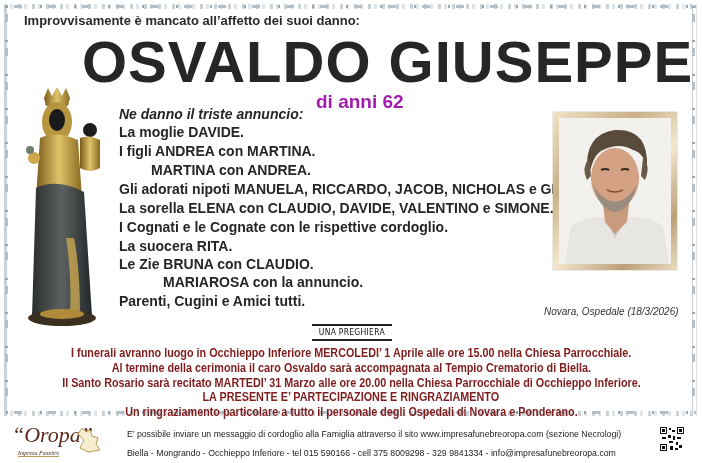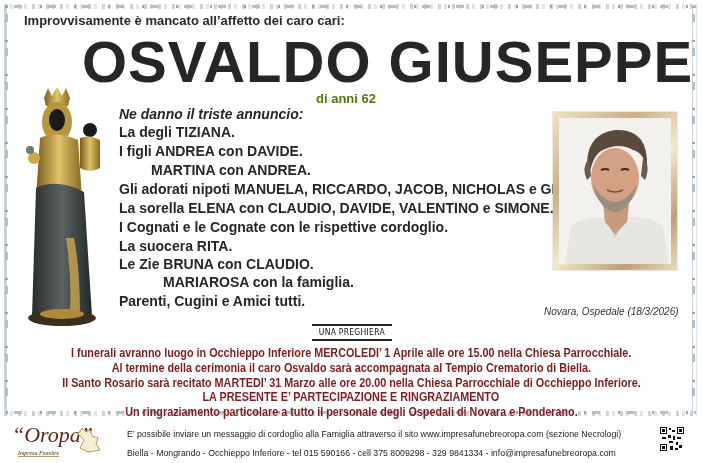--- a/index.html
+++ b/index.html
@@ -31,21 +31,21 @@
       font-size: 13px; font-weight: bold; color: #2a2a2a;
       letter-spacing: 0;
     }
     .name {
       position: absolute; left: 82px; top: 30px; width: 540px;
       font-size: 58px; font-weight: bold; color: #262626;
       letter-spacing: 1px; line-height: 64px; white-space: nowrap;
     }
     .age {
       position: absolute; left: 316px; top: 91px;
-      font-size: 13px; font-weight: bold; color: #4d7c0f;
+      font-size: 19px; font-weight: bold; color: #a21caf;
     }
 
     
     .statue {
       position: absolute; left: 22px; top: 88px; width: 86px; height: 240px;
     }
 
     .announce {
       position: absolute; left: 119px; top: 106px;
       font-size: 14px; font-weight: bold; color: #262626;
@@ -114,21 +114,21 @@
   </style>
 </head>
 <body>
 
 <div class="frame"></div>
 <div class="edge-dots-top"></div>
 <div class="edge-dots-bottom"></div>
 <div class="edge-dots-left"></div>
 <div class="edge-dots-right"></div>
 
-<div class="intro">Improvvisamente è mancato all’affetto dei caro cari:</div>
+<div class="intro">Improvvisamente è mancato all’affetto dei suoi danno:</div>
 <div class="name">OSVALDO GIUSEPPE</div>
 <div class="age">di anni 62</div>
 
 <div class="statue">
   <svg width="86" height="240" viewBox="0 0 86 240">
     <defs>
       <linearGradient id="gold" x1="0" x2="1">
         <stop offset="0" stop-color="#7a5a1a"></stop>
         <stop offset="0.5" stop-color="#e0c36a"></stop>
         <stop offset="1" stop-color="#8a6a22"></stop>
@@ -157,29 +157,29 @@
     <path d="M14 100 Q35 90 62 104 L70 228 Q40 238 10 228 Z" fill="url(#robe)"></path>
     <path d="M44 150 Q50 190 48 225 L58 226 Q58 180 52 150 Z" fill="#c8a650" opacity="0.8"></path>
 
     <ellipse cx="40" cy="230" rx="34" ry="8" fill="#3a3020"></ellipse>
     <ellipse cx="40" cy="226" rx="22" ry="5" fill="#b08a3a"></ellipse>
   </svg>
 </div>
 
 <div class="announce">
   <div class="lead">Ne danno il triste annuncio:</div>
-  <div class="line">La degli TIZIANA.</div>
-  <div class="line">I figli ANDREA con DAVIDE.</div>
+  <div class="line">La moglie DAVIDE.</div>
+  <div class="line">I figli ANDREA con MARTINA.</div>
   <div class="line indent">MARTINA con ANDREA.</div>
   <div class="line">Gli adorati nipoti MANUELA, RICCARDO, JACOB, NICHOLAS e GIULIA.</div>
   <div class="line">La sorella ELENA con CLAUDIO, DAVIDE, VALENTINO e SIMONE.</div>
   <div class="line">I Cognati e le Cognate con le rispettive cordoglio.</div>
   <div class="line">La suocera RITA.</div>
   <div class="line" style="line-height:17px">Le Zie BRUNA con CLAUDIO.</div>
-  <div class="line indent2">MARIAROSA con la famiglia.</div>
+  <div class="line indent2">MARIAROSA con la annuncio.</div>
   <div class="line">Parenti, Cugini e Amici tutti.</div>
 </div>
 
 <div class="portrait">
   <div class="portrait-inner">
     <svg width="112" height="146" viewBox="0 0 112 146">
       <rect width="112" height="146" fill="#f3f1ee"></rect>
 
       <path d="M6 146 L12 108 Q30 96 48 100 L56 118 L66 100 Q86 96 104 108 L110 146 Z" fill="#e8e6e3"></path>
       <path d="M48 100 L56 118 L66 100" fill="none" stroke="#cfcac4" stroke-width="2"></path>

